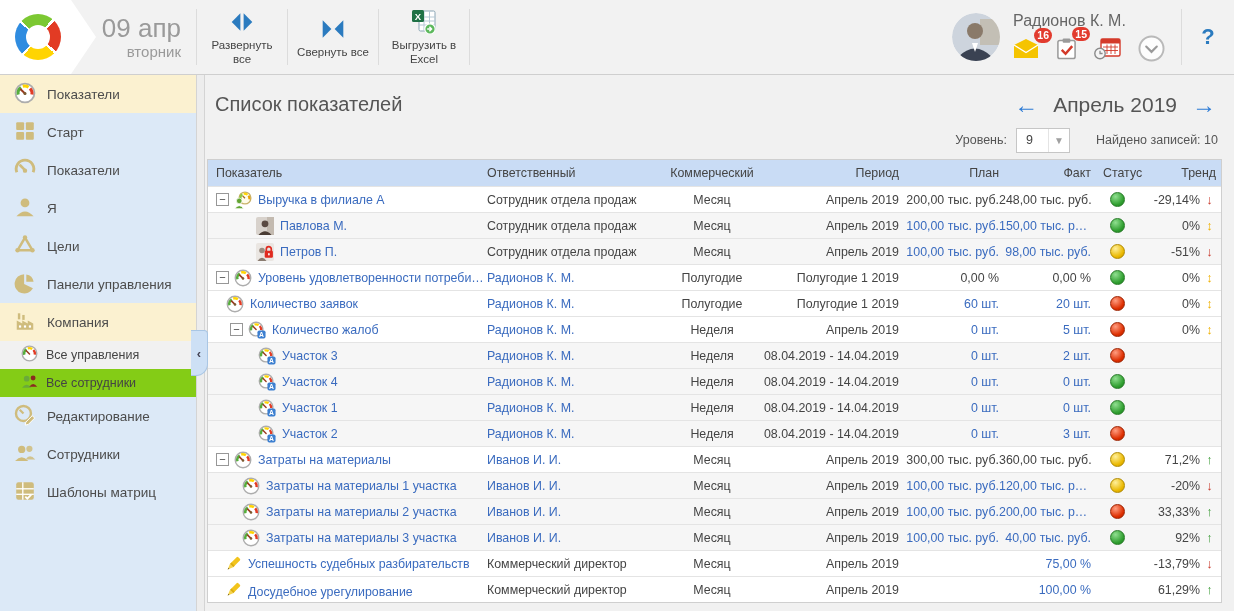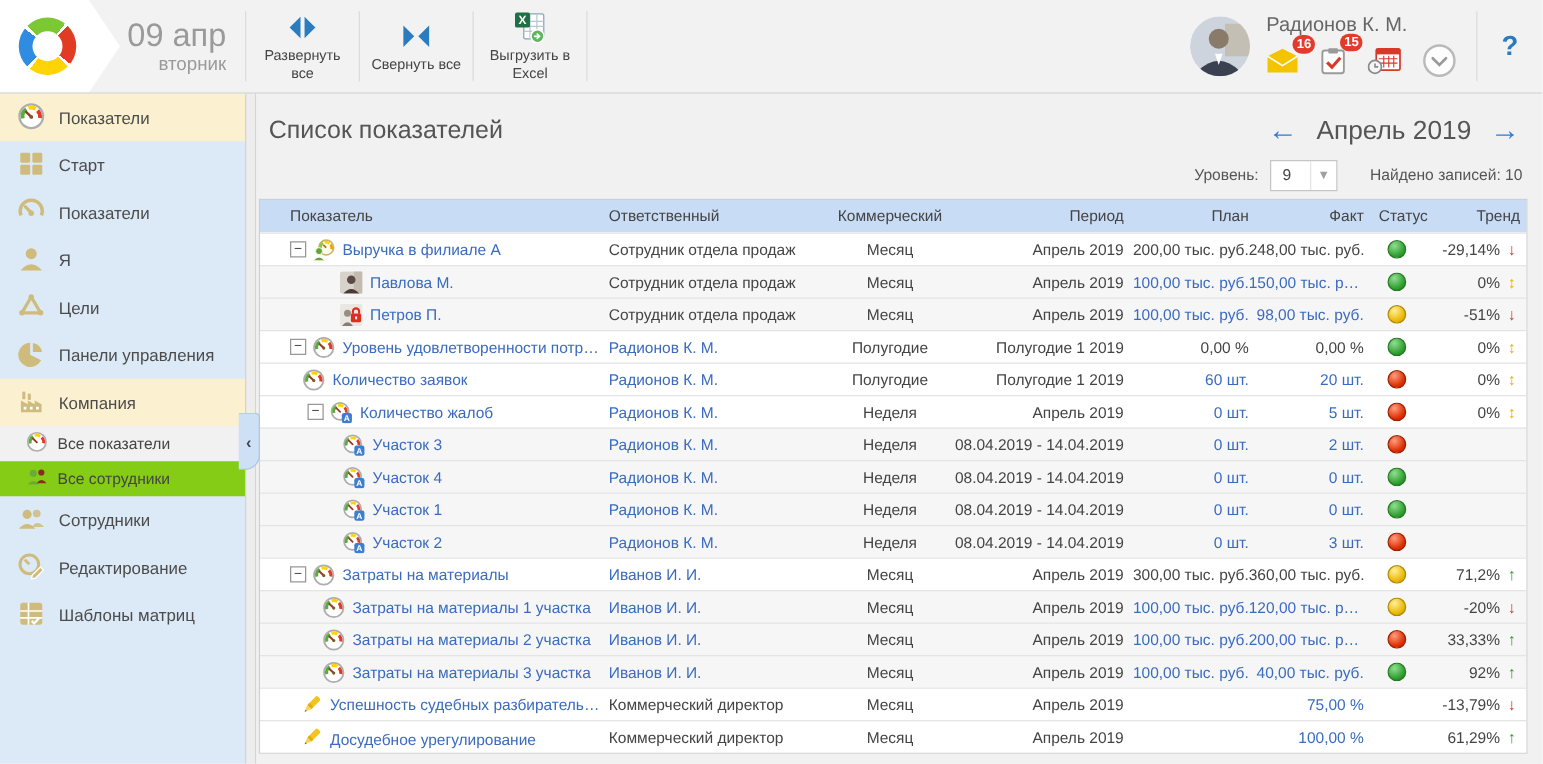--- a/index.html
+++ b/index.html
@@ -58,21 +58,21 @@
   .lvl-val { flex:1; display:flex; align-items:center; padding-left:9px; font-size:12.5px; color:#444; }
   .lvl-chev { width:21px; display:flex; align-items:center; justify-content:center; color:#a0a0a0; font-size:10px; border-left:1px solid #e4e4e4; }
   .records { font-size:12.5px; color:#555; margin-left:26px; }
 
   
   .table { margin:6px 12px 0 2px; background:#fff; border:1px solid #cfcfcf; font-size:12.4px; }
   .t-head { display:flex; align-items:center; height:26px; background:#c9dcf5; color:#444; }
   .trow { display:flex; align-items:center; height:26px; border-top:1px solid #e4e4e4; background:#fff; }
   .trow.shade { background:#f6f6f6; }
   .cell { white-space:nowrap; overflow:hidden; flex:none; }
-  .c-tree { flex:1 1 auto; display:flex; align-items:center; min-width:0;margin-left:16px; }
+  .c-tree { flex:1 1 auto; display:flex; align-items:center; min-width:0; }
   .c-resp { width:184px; padding-left:2px; }
   .c-ptype { width:86px; text-align:center; }
   .c-period { width:144px; text-align:right; }
   .c-plan { width:100px; text-align:right; }
   .c-fact { width:96px; text-align:right; padding-right:4px; }
   .c-status { width:54px; padding-left:15px; display:flex; align-items:center; }
   .c-trend { width:72px; display:flex; justify-content:flex-end; align-items:center; padding-right:5px; }
   .h-cell { font-size:12.4px; }
   .h-tree { padding-left:8px; }
   .h-status { padding-left:8px; }
@@ -267,47 +267,47 @@
           <span class="sb-label">Компания</span>
         </div>
         <div class="sb-sub">
           <span><svg viewBox="0 0 20 20">
               <circle cx="10" cy="10" r="8.6" fill="#fff" stroke="#adadad" stroke-width="1.6"></circle>
               <path d="M3.8 11.5 A6.4 6.4 0 0 1 6.4 4.9" fill="none" stroke="#56ad3c" stroke-width="2.8"></path>
               <path d="M8 3.9 A6.4 6.4 0 0 1 13.2 4.7" fill="none" stroke="#ffd402" stroke-width="2.8"></path>
               <path d="M14.6 5.9 A6.4 6.4 0 0 1 16.3 11.3" fill="none" stroke="#e23b24" stroke-width="2.8"></path>
               <line x1="10" y1="10.5" x2="6.2" y2="6.8" stroke="#9a3b20" stroke-width="1.8" stroke-linecap="round"></line>
             </svg></span>
-          <span class="sb-label">Все показатели</span>
+          <span class="sb-label">Все управления</span>
         </div>
         <div class="sb-sub selected">
           <span><svg viewBox="0 0 18 18">
               <circle cx="6" cy="6" r="3" fill="#6aaa3a"></circle>
               <path d="M1 15.5 Q6 9.5 11 15.5 Z" fill="#6aaa3a"></path>
               <circle cx="12.8" cy="5.3" r="2.6" fill="#8a2a20"></circle>
               <path d="M8.8 14.5 Q12.8 9 17.2 14.5 Z" fill="#8a2a20"></path>
             </svg></span>
           <span class="sb-label">Все сотрудники</span>
         </div>
         <div class="sb-item">
           <span><svg viewBox="0 0 20 20">
+              <circle cx="8.6" cy="8.6" r="6.8" fill="none" stroke="#cfbc7d" stroke-width="2.2"></circle>
+              <line x1="8.6" y1="8.6" x2="5.2" y2="5.2" stroke="#cfbc7d" stroke-width="2"></line>
+              <path d="M10.8 16.4 L16.6 10.6 L18.8 12.8 L13 18.6 L10.2 19.2 Z" fill="#cfbc7d" stroke="#fff" stroke-width="0.9"></path>
+            </svg></span>
+          <span class="sb-label">Редактирование</span>
+        </div>
+        <div class="sb-item">
+          <span><svg viewBox="0 0 20 20">
               <circle cx="7" cy="6.8" r="3.3" fill="#cfbc7d"></circle>
               <path d="M1 17.2 Q7 10.5 13 17.2 Z" fill="#cfbc7d"></path>
               <circle cx="14" cy="6.2" r="2.8" fill="#cfbc7d" opacity="0.85"></circle>
               <path d="M10.5 16 Q14.3 10 19.3 16 Z" fill="#cfbc7d" opacity="0.85"></path>
             </svg></span>
           <span class="sb-label">Сотрудники</span>
-        </div>
-        <div class="sb-item">
-          <span><svg viewBox="0 0 20 20">
-              <circle cx="8.6" cy="8.6" r="6.8" fill="none" stroke="#cfbc7d" stroke-width="2.2"></circle>
-              <line x1="8.6" y1="8.6" x2="5.2" y2="5.2" stroke="#cfbc7d" stroke-width="2"></line>
-              <path d="M10.8 16.4 L16.6 10.6 L18.8 12.8 L13 18.6 L10.2 19.2 Z" fill="#cfbc7d" stroke="#fff" stroke-width="0.9"></path>
-            </svg></span>
-          <span class="sb-label">Редактирование</span>
         </div>
         <div class="sb-item">
           <span><svg viewBox="0 0 20 20">
               <rect x="2" y="2" width="16" height="16" rx="2" fill="#cfbc7d"></rect>
               <line x1="2" y1="8" x2="18" y2="8" stroke="#fff" stroke-width="1.2"></line>
               <line x1="2" y1="13" x2="18" y2="13" stroke="#fff" stroke-width="1.2"></line>
               <line x1="8" y1="2" x2="8" y2="18" stroke="#fff" stroke-width="1.2"></line>
               <path d="M10.3 15.2 l1.8 1.8 l3.6 -3.8" fill="none" stroke="#fff" stroke-width="1.6"></path>
             </svg></span>
           <span class="sb-label">Шаблоны матриц</span>

